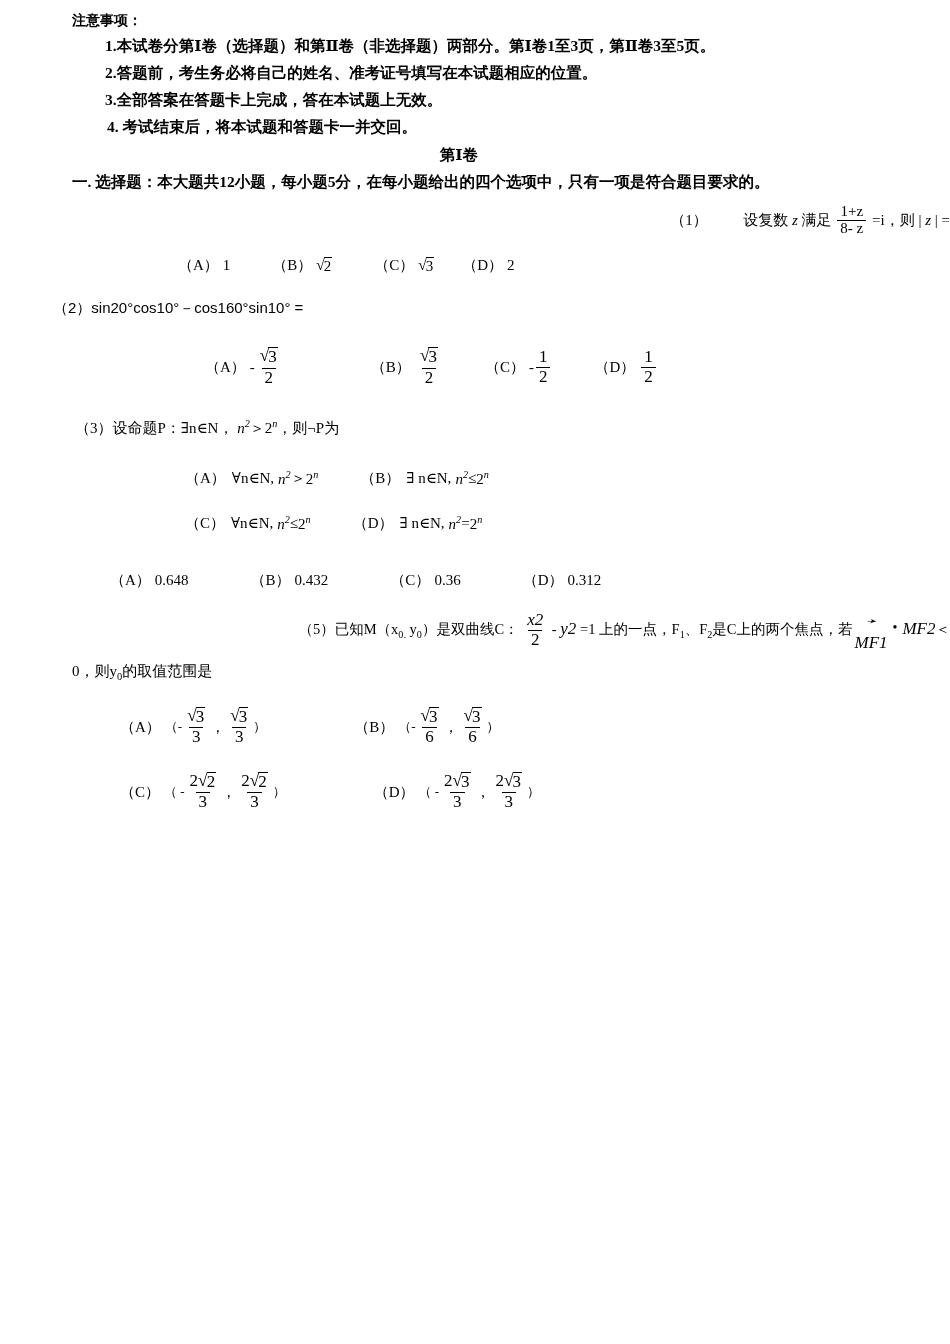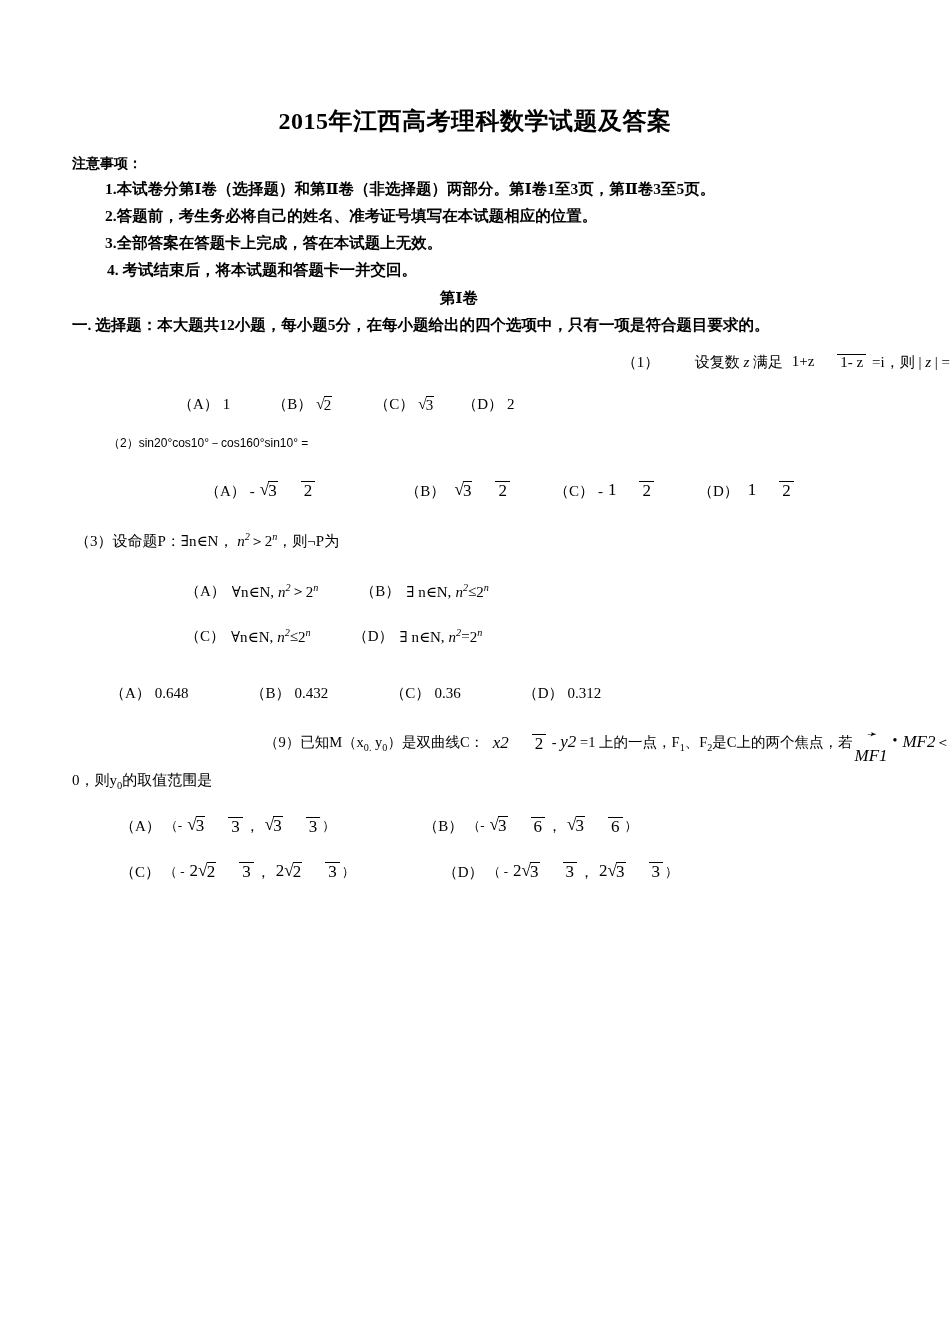--- a/index.html
+++ b/index.html
@@ -74,28 +74,27 @@
   .opt { display: inline-flex; align-items: center; white-space: nowrap; }
   .opt-lbl { margin-right: 4px; }
   .gap-sm { display: inline-block; width: 28px; }
   .gap-md { display: inline-block; width: 42px; }
   .gap-lg { display: inline-block; width: 62px; }
   .gap-xl { display: inline-block; width: 88px; }
 
   
   .mfrac {
     display: inline-flex;
-    flex-direction: row;
+    flex-direction: column;
     align-items: center;
     vertical-align: middle;
     margin: 0 2px;
     line-height: 1.05;
     position: relative;
     top: -1px;
-    gap: 20px;
   }
   .mfrac > .num { padding: 0 3px; }
   .mfrac > .den {
     padding: 0 3px;
     border-top: 1.6px solid #000;
     margin-top: 1px;
   }
   .mfrac.tall { font-size: 17px; }
   .sqrt {
     display: inline-flex;
@@ -132,21 +131,20 @@
   .q5-line2 { margin-left: 72px; font-size: 15px; margin-top: 12px; }
   .row-space-sm { height: 10px; }
   .row-space-md { height: 18px; }
   .row-space-lg { height: 26px; }
 </style>
 </head>
 <body>
 
 <div class="page">
 
-  <h1 class="doc-title">2015年江西高考理科数学试题及答案</h1>
 
   <div class="notice-head">注意事项：</div>
 
   <div class="notice-item">1.本试卷分第Ⅰ卷（选择题）和第Ⅱ卷（非选择题）两部分。第Ⅰ卷1至3页，第Ⅱ卷3至5页。</div>
   <div class="notice-item">2.答题前，考生务必将自己的姓名、准考证号填写在本试题相应的位置。</div>
   <div class="notice-item">3.全部答案在答题卡上完成，答在本试题上无效。</div>
   <div class="notice-item indent-more">4. 考试结束后，将本试题和答题卡一并交回。</div>
 
   <div class="juan-label">第Ⅰ卷</div>
 
@@ -154,21 +152,21 @@
 
   <div class="row-space-sm"></div>
   <div class="qtext q-indent-1 nowrap">
     <span>（1）</span>
     <span class="gap-sm"></span>
     <span>设复数</span>
     <span class="ital">z</span>
     <span>满足</span>
     <span class="mfrac">
       <span class="num">1+z</span>
-      <span class="den">1- z</span>
+      <span class="den">8- z</span>
     </span>
     <span>=i，则</span>
     <span>|</span>
     <span class="ital">z</span>
     <span>|</span>
     <span>=</span>
   </div>
 
   <div class="row-space-md"></div>
   <div class="opts" style="margin-left:178px;">
@@ -193,21 +191,21 @@
         </span>
     </span>
     <span class="gap-sm"></span>
     <span class="opt">
       <span class="opt-lbl">（D）</span>
       <span>2</span>
     </span>
   </div>
 
   <div class="row-space-md"></div>
-  <div class="qtext q-indent-1 sans" style="margin-left:108px;font-size:12px;">
+  <div class="qtext q-indent-1 sans" style="margin-left:53px;font-size:15px;">
     <span>（2）</span><span>sin20°cos10°－cos160°sin10°  =</span>
   </div>
 
   <div class="row-space-lg"></div>
   <div class="opts" style="margin-left:205px;">
     <span class="opt">
       <span class="opt-lbl">（A）</span>
       <span>-</span>
       <span class="mfrac tall">
         <span class="num"><span class="sqrt">
@@ -311,21 +309,21 @@
     </span>
     <span class="gap-lg"></span>
     <span class="opt">
       <span class="opt-lbl">（D）</span>
       <span>0.312</span>
     </span>
   </div>
 
   <div style="height:22px;"></div>
   <div class="qtext nowrap" style="margin-left:75px;font-size:14.5px;">
-    <span>（9）已知M（x</span><span class="sub">0.</span><span> y</span><span class="sub">0</span><span>）是双曲线C：</span>
+    <span>（5）已知M（x</span><span class="sub">0.</span><span> y</span><span class="sub">0</span><span>）是双曲线C：</span>
     <span class="mfrac tall">
       <span class="num ital">x2</span>
       <span class="den">2</span>
     </span>
     <span>- </span><span class="ital" style="font-size:17px;">y2</span><span> =1  上的一点，F</span><span class="sub">1</span><span>、F</span><span class="sub">2</span><span>是C上的两个焦点，若</span><span class="vec" style="margin-left:2px;position:relative;top:14px;"><span class="arrowdot">➛</span><span>MF1</span></span><span class="dotop">•</span><span class="vec"><span>MF2</span></span><span>＜</span>
   </div>
 
   <div class="q5-line2">
     <span>0，则y</span><span class="sub">0</span><span>的取值范围是</span>
   </div>

